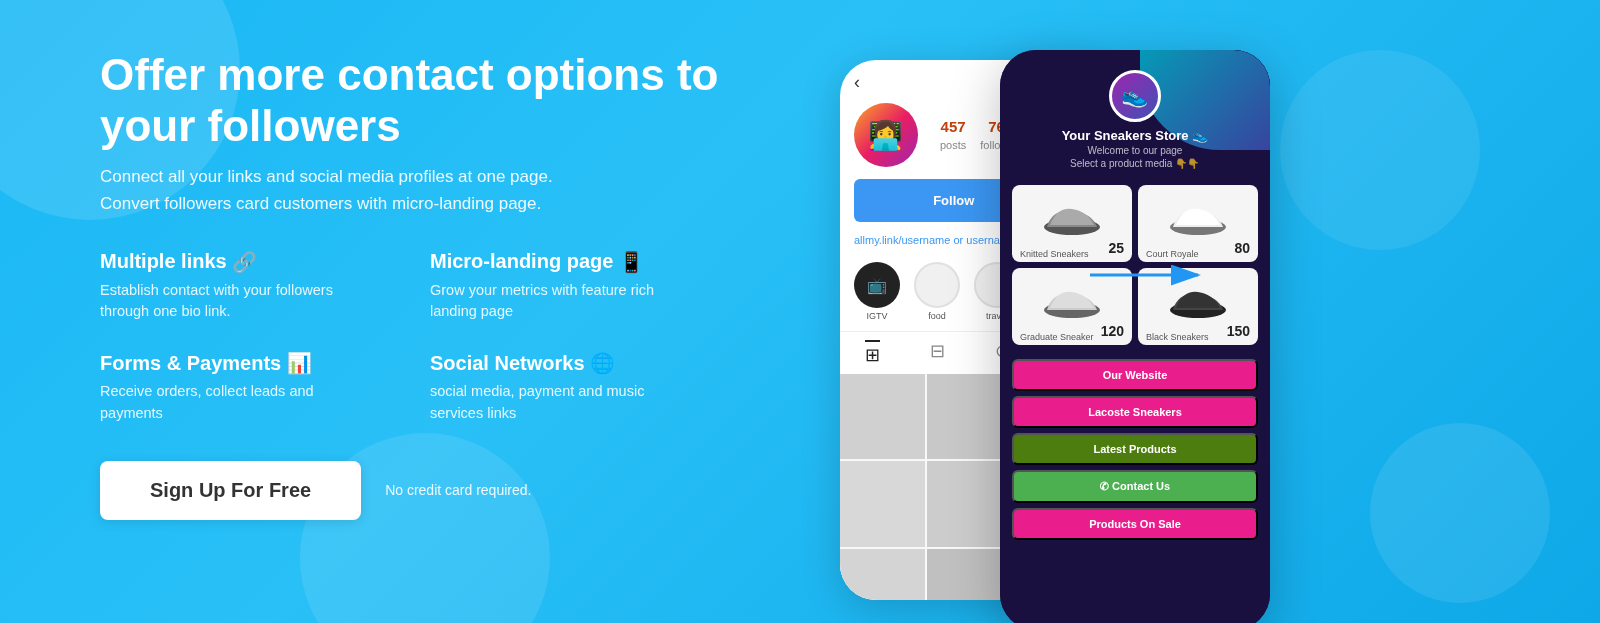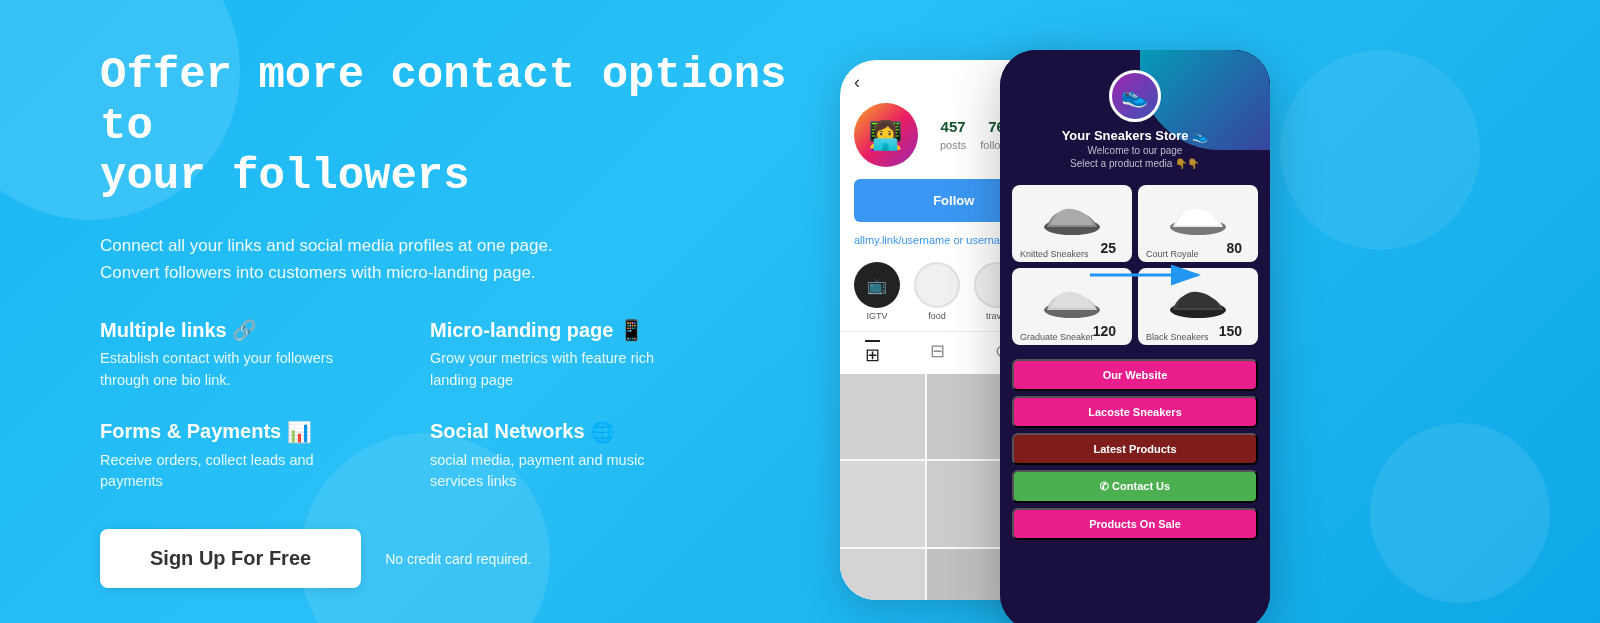--- a/index.html
+++ b/index.html
@@ -60,23 +60,22 @@
     .left-panel {
       flex: 0 0 700px;
       color: white;
       padding-top: 10px;
     }
 
     .main-heading {
       font-size: 44px;
       font-weight: 700;
       line-height: 1.15;
-      margin-bottom: 30px;
+      margin-bottom: 12px;
       color: white;
-      font-family: Liberation Mono, monospace;
     }
 
     .sub-description {
       font-size: 17px;
       line-height: 1.6;
       color: rgba(255,255,255,0.92);
       margin-bottom: 32px;
       max-width: 520px;
     }
 
@@ -203,21 +202,21 @@
       gap: 14px;
       flex: 1;
       justify-content: flex-end;
     }
     .ig-stat {
       text-align: center;
     }
     .ig-stat-num {
       font-size: 15px;
       font-weight: 700;
-      color: #14532d;
+      color: #c2410c;
       display: block;
     }
     .ig-stat-label {
       font-size: 11px;
       color: #888;
     }
 
     .ig-follow-row {
       padding: 4px 14px 8px;
       display: flex;
@@ -410,40 +409,40 @@
       color: #555;
       margin-top: 4px;
       line-height: 1.2;
     }
     .product-price {
       font-size: 14px;
       font-weight: 700;
       color: #222;
       position: absolute;
       bottom: 6px;
-      right: 16px;
+      right: 8px;
     }
 
     .landing-links {
       padding: 6px 12px;
       display: flex;
       flex-direction: column;
       gap: 5px;
     }
     .landing-link-btn {
       border-radius: 6px;
       padding: 8px;
       text-align: center;
       font-size: 11px;
       font-weight: 600;
       color: white;
     }
     .btn-pink { background: #e91e8c; }
     .btn-pink2 { background: #e91e8c; }
-    .btn-pink3 { background: #7f1d1d; }
+    .btn-pink3 { background: #4d7c0f; }
     .btn-pink4 { background: #e91e8c; }
     .btn-green { background: #4caf50; }
   </style>
 </head>
 <body>
 
 <div class="bg-container">
   <div class="blob1"></div>
   <div class="blob2"></div>
   <div class="blob3"></div>
@@ -453,21 +452,21 @@
 <div class="content-wrapper">
 
   <div class="left-panel">
     <h1 class="main-heading">
       <span>Offer more contact options to</span><br>
       <span>your followers</span>
     </h1>
 
     <p class="sub-description">
       <span>Connect all your links and social media profiles at one page.</span><br>
-      <span>Convert followers into customers with micro-landing page.</span>
+      <span>Convert followers card customers with micro-landing page.</span>
     </p>
 
     <div class="features-grid">
 
       <div class="feature-item">
         <div class="feature-title">
           <span>Multiple links</span>
           <span class="feature-icon">🔗</span>
         </div>
         <p class="feature-desc">Establish contact with your followers through one bio link.</p>

